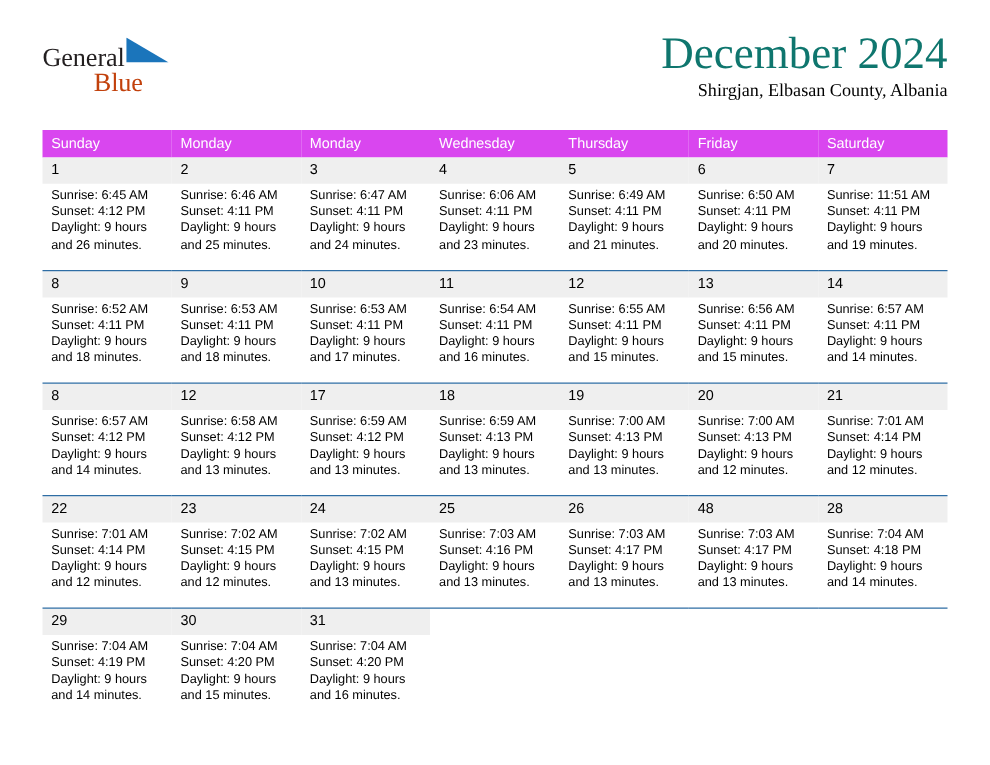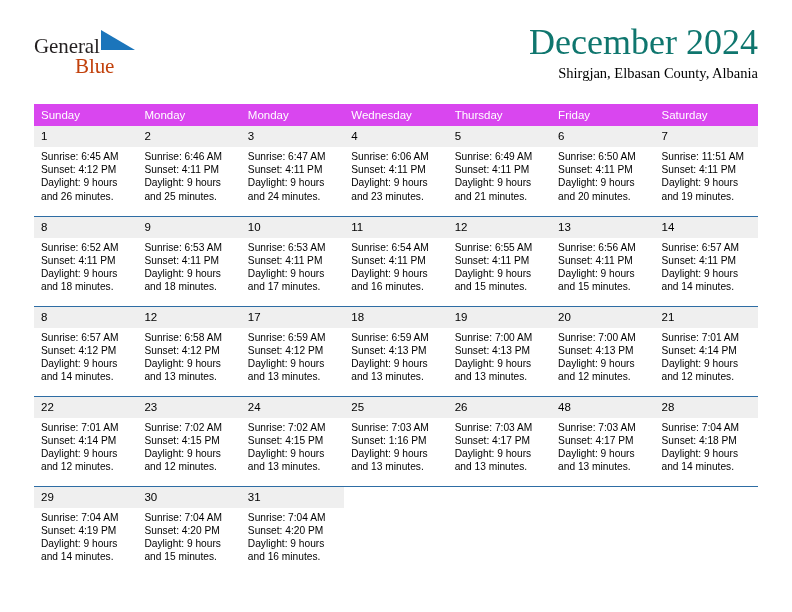--- a/index.html
+++ b/index.html
@@ -388,21 +388,21 @@
             <div>Sunrise: 7:02 AM</div>
             <div>Sunset: 4:15 PM</div>
             <div>Daylight: 9 hours</div>
             <div>and 13 minutes.</div>
           </div>
         </td>
         <td>
           <div class="daynum">25</div>
           <div class="details">
             <div>Sunrise: 7:03 AM</div>
-            <div>Sunset: 1:16 PM</div>
+            <div>Sunset: 4:16 PM</div>
             <div>Daylight: 9 hours</div>
             <div>and 13 minutes.</div>
           </div>
         </td>
         <td>
           <div class="daynum">26</div>
           <div class="details">
             <div>Sunrise: 7:03 AM</div>
             <div>Sunset: 4:17 PM</div>
             <div>Daylight: 9 hours</div>

